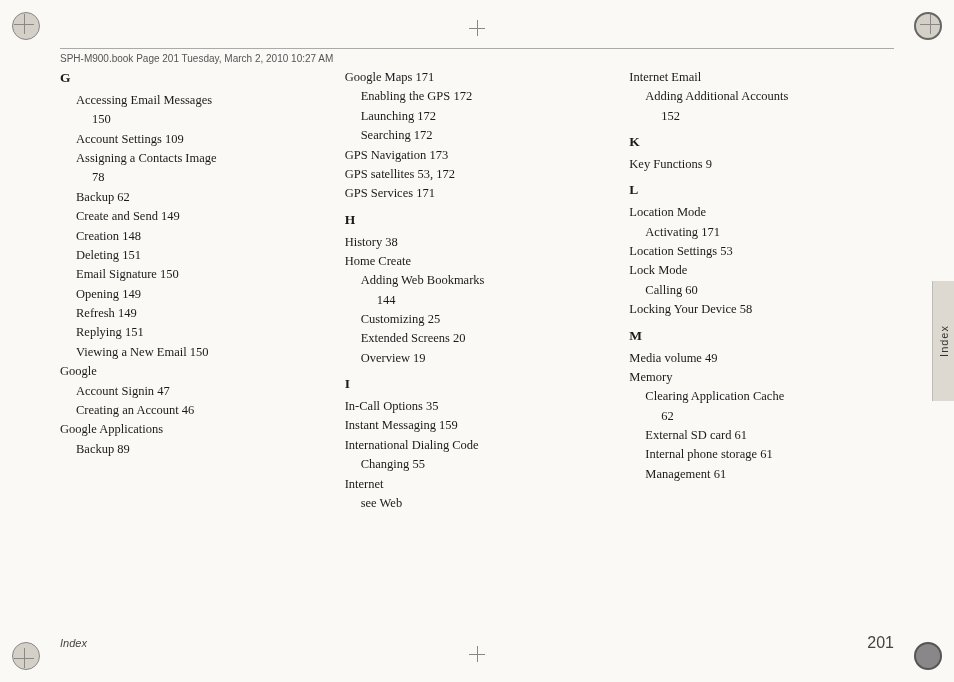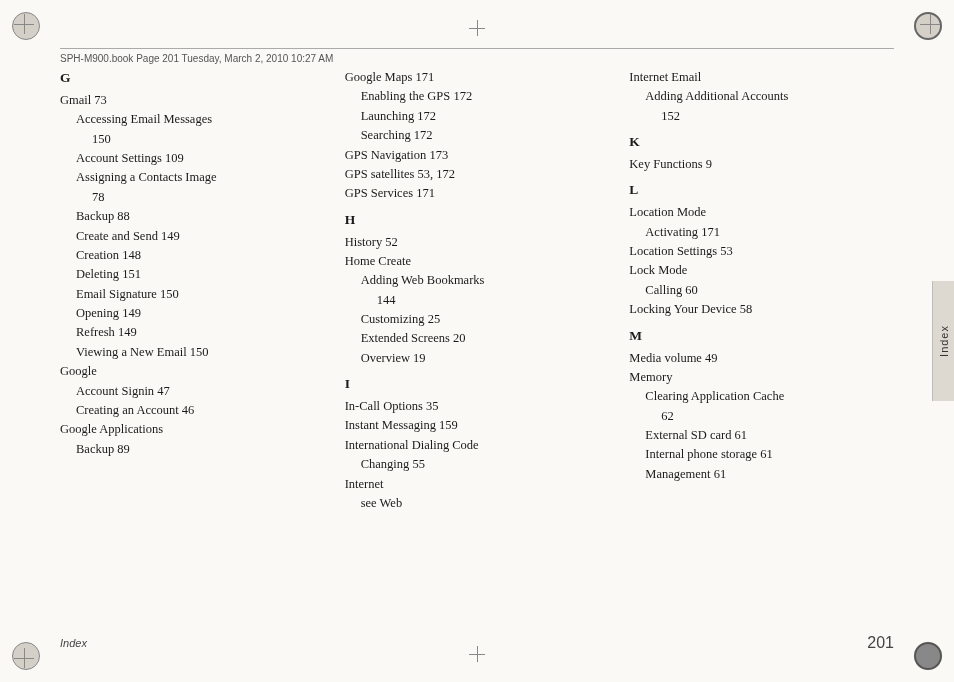--- a/index.html
+++ b/index.html
@@ -265,51 +265,51 @@
   </div>
 
   <div class="side-tab">
     <span class="side-tab-text">Index</span>
   </div>
 
   <div class="content">
 
     <div class="column" id="col1">
         <div class="section-letter">G</div>
-        <div class="entry-l0">Gmail 73</div>
         <div class="entry-l1">Accessing Email Messages</div>
         <div class="entry-l2">150</div>
         <div class="entry-l1">Account Settings 109</div>
         <div class="entry-l1">Assigning a Contacts Image</div>
         <div class="entry-l2">78</div>
-        <div class="entry-l1">Backup 88</div>
+        <div class="entry-l1">Backup 62</div>
         <div class="entry-l1">Create and Send 149</div>
         <div class="entry-l1">Creation 148</div>
         <div class="entry-l1">Deleting 151</div>
         <div class="entry-l1">Email Signature 150</div>
         <div class="entry-l1">Opening 149</div>
         <div class="entry-l1">Refresh 149</div>
+        <div class="entry-l1">Replying 151</div>
         <div class="entry-l1">Viewing a New Email 150</div>
         <div class="entry-l0">Google</div>
         <div class="entry-l1">Account Signin 47</div>
         <div class="entry-l1">Creating an Account 46</div>
         <div class="entry-l0">Google Applications</div>
         <div class="entry-l1">Backup 89</div>
       </div>
 
     <div class="column" id="col2">
         <div class="entry-l0">Google Maps 171</div>
         <div class="entry-l1">Enabling the GPS 172</div>
         <div class="entry-l1">Launching 172</div>
         <div class="entry-l1">Searching 172</div>
         <div class="entry-l0">GPS Navigation 173</div>
         <div class="entry-l0">GPS satellites 53, 172</div>
         <div class="entry-l0">GPS Services 171</div>
         <div class="section-letter">H</div>
-        <div class="entry-l0">History 52</div>
+        <div class="entry-l0">History 38</div>
         <div class="entry-l0">Home Create</div>
         <div class="entry-l1">Adding Web Bookmarks</div>
         <div class="entry-l2">144</div>
         <div class="entry-l1">Customizing 25</div>
         <div class="entry-l1">Extended Screens 20</div>
         <div class="entry-l1">Overview 19</div>
         <div class="section-letter">I</div>
         <div class="entry-l0">In-Call Options 35</div>
         <div class="entry-l0">Instant Messaging 159</div>
         <div class="entry-l0">International Dialing Code</div>

